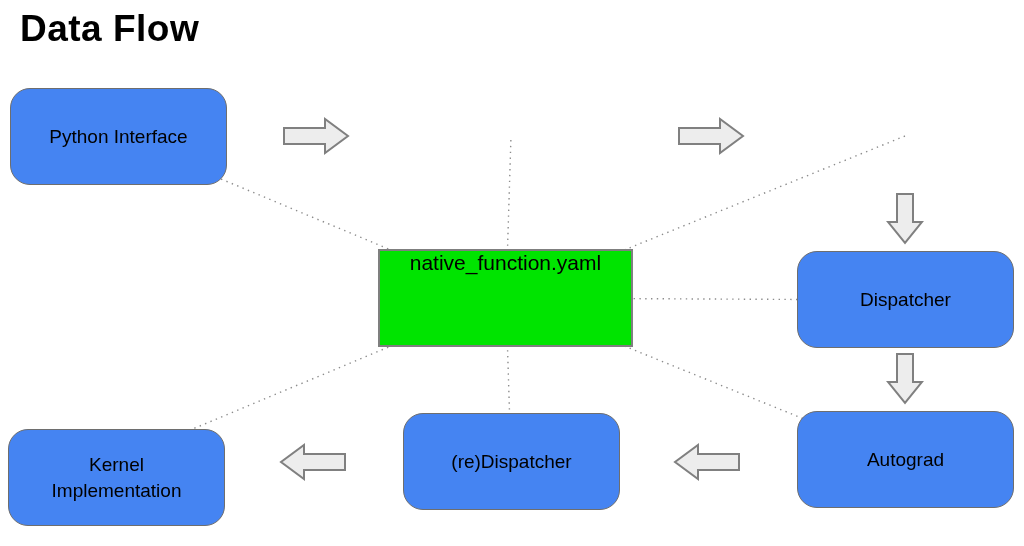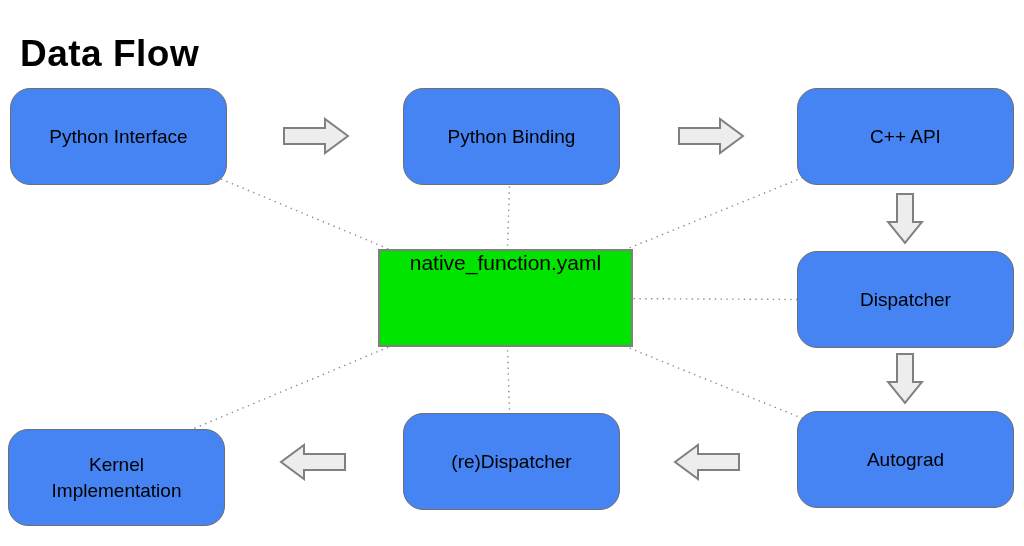--- a/index.html
+++ b/index.html
@@ -16,21 +16,20 @@
   html,body{margin:0;padding:0;}
   body{font-family:"Liberation Sans","DejaVu Sans",sans-serif;background:var(--bg);}
   .canvas{
     position:relative;width:1024px;height:546px;background:var(--bg);
     overflow:hidden;
   }
   .page-title{
     position:absolute;left:20px;top:8px;
     font-size:37px;font-weight:700;color:var(--text);
     letter-spacing:0.5px;
-    margin-top:25px;
   }
   .connector-layer{position:absolute;left:0;top:0;z-index:0;}
   .connector-layer line{
     stroke:var(--connector);stroke-width:1.4;
     stroke-dasharray:1.4 4.4;
   }
   .node{
     position:absolute;width:217px;height:97px;
     background:var(--node-fill);
     border:1.6px solid var(--node-stroke);
@@ -86,27 +85,21 @@
     <line x1="506" y1="298" x2="905" y2="300"></line>
     <line x1="506" y1="298" x2="905" y2="460"></line>
     <line x1="506" y1="298" x2="511" y2="461"></line>
     <line x1="506" y1="298" x2="116" y2="461"></line>
   </svg>
 
   <div class="node node-python-interface">
     <span>Python Interface</span>
   </div>
 
-  <div class="node node-python-binding">
-    <span>Python Binding</span>
-  </div>
 
-  <div class="node node-cpp-api">
-    <span>C++ API</span>
-  </div>
 
   <div class="node node-autograd">
     <span>Autograd</span>
   </div>
 
   <div class="node node-dispatcher">
     <span>Dispatcher</span>
   </div>
 
   <div class="node node-re-dispatcher">

